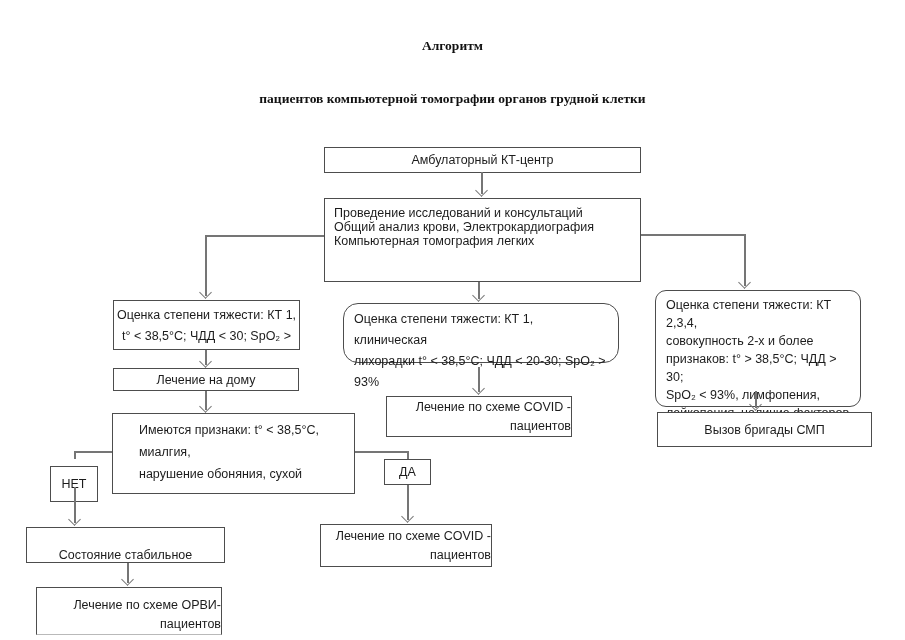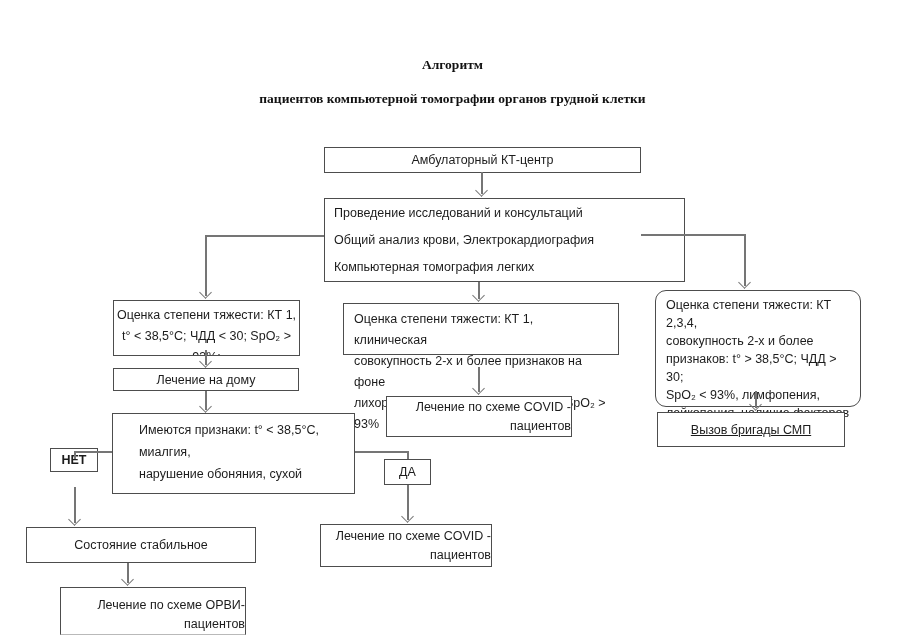--- a/index.html
+++ b/index.html
@@ -1,20 +1,20 @@
 <!DOCTYPE html>
 <html style="--border: #4d4d4d; --line: #757575; --text: #1c1c1c; --background: #ffffff;"><head>
 <meta charset="utf-8">
 <style>
   html,body{margin:0;padding:0;background:#ffffff;}
   .page{position:relative;width:905px;height:640px;background:#ffffff;overflow:hidden;
         font-family:"Liberation Sans", sans-serif;color:var(--text,#1c1c1c);}
   .title{position:absolute;left:0;width:905px;text-align:center;
          font-family:"Liberation Serif", serif;font-weight:bold;color:#111;}
-  .t1{top:38px;font-size:13.5px;margin-top:19px;}
+  .t1{top:38px;font-size:13.5px;}
   .t2{top:70px;font-size:13.5px;}
   .t3{top:91px;font-size:13.5px;}
   .nb{position:absolute;border:1.4px solid var(--border,#4d4d4d);background:#fff;
       font-size:12.5px;box-sizing:border-box;}
   .ctr{display:flex;flex-direction:column;align-items:center;justify-content:center;text-align:center;}
   .clip{overflow:hidden;}
   .vline{position:absolute;width:1.5px;background:var(--line,#777);}
   .hline{position:absolute;height:1.5px;background:var(--line,#777);}
   .arr{position:absolute;width:8px;height:8px;border-left:1.5px solid var(--line,#777);
        border-bottom:1.5px solid var(--line,#777);transform:rotate(-45deg);}
@@ -26,78 +26,77 @@
 
 <div class="page">
 
   <div class="title t1">Алгоритм</div>
   <div class="title t3">пациентов компьютерной томографии органов грудной клетки</div>
 
   <div class="nb ctr" style="left:324px;top:147px;width:317px;height:26px;">
     <span>Амбулаторный КТ-центр</span>
   </div>
 
-  <div class="nb" style="left:324px;top:198px;width:361px;height:84px;display:flex;flex-direction:column;justify-content:space-between;padding:7px 9px;">
+  <div class="nb" style="left:324px;top:198px;width:317px;height:84px;display:flex;flex-direction:column;padding:7px 9px;">
     <span>Проведение исследований и консультаций</span>
     <span>Общий анализ крови, Электрокардиография</span>
     <span>Компьютерная томография легких</span>
   </div>
 
-  <div class="nb clip lh21" style="left:113px;top:300px;width:187px;height:56px;text-align:center;padding-top:4px;">
+  <div class="nb clip lh21" style="left:113px;top:300px;width:187px;height:50px;text-align:center;padding-top:4px;">
     <div>Оценка степени тяжести: КТ 1,</div>
     <div>t° &lt; 38,5°C; ЧДД &lt; 30; SpO₂ &gt;</div>
     <div>93%;</div>
   </div>
 
   <div class="nb ctr" style="left:113px;top:368px;width:186px;height:23px;">
     <span>Лечение на дому</span>
   </div>
 
   <div class="nb clip" style="left:112px;top:413px;width:243px;height:81px;padding:5px 26px;line-height:22px;">
     <div>Имеются признаки: t° &lt; 38,5°C, миалгия,</div>
     <div>нарушение обоняния, сухой кашель,</div>
     <div>затруднение дыхания</div>
 
   </div>
 
-  <div class="nb ctr" style="left:50px;top:448px;width:48px;height:24px;font-weight:bold;">
+  <div class="nb ctr" style="left:50px;top:466px;width:48px;height:36px;">
     <span>НЕТ</span>
   </div>
   <div class="nb ctr" style="left:384px;top:459px;width:47px;height:26px;">
     <span>ДА</span>
   </div>
 
-  <div class="nb lh21" style="left:343px;top:303px;width:276px;height:52px;padding:5px 10px;">
+  <div class="nb lh21" style="left:343px;top:303px;width:276px;height:60px;padding:5px 10px;border-radius:15px;">
     <div>Оценка степени тяжести: КТ 1, клиническая</div>
-    <div>совокупность 2-х и более признаков на фоне</div>
     <div>лихорадки t° &lt; 38,5°C; ЧДД &lt; 20-30; SpO₂ &gt; 93%</div>
   </div>
 
   <div class="nb ctr lh19" style="left:386px;top:396px;width:186px;height:41px;">
     <div>Лечение по схеме COVID -</div>
     <div>пациентов</div>
   </div>
 
   <div class="nb" style="left:655px;top:290px;width:206px;height:117px;padding:5px 10px;line-height:18px;border-radius:11px;">
     <div>Оценка степени тяжести: КТ 2,3,4,</div>
     <div>совокупность 2-х и более</div>
     <div>признаков: t° &gt; 38,5°C; ЧДД &gt; 30;</div>
     <div>SpO₂ &lt; 93%, лимфопения,</div>
     <div>лейкопения, наличие факторов</div>
   </div>
 
-  <div class="nb ctr" style="left:657px;top:412px;width:188px;height:35px;text-decoration:underline;">
+  <div class="nb ctr" style="left:657px;top:412px;width:215px;height:35px;">
     <span>Вызов бригады СМП</span>
   </div>
 
-  <div class="nb ctr" style="left:26px;top:527px;width:230px;height:36px;">
+  <div class="nb ctr" style="left:26px;top:527px;width:199px;height:36px;justify-content:flex-end;">
     <span>Состояние стабильное</span>
   </div>
 
-  <div class="nb ctr lh19" style="left:36px;top:587px;width:186px;height:48px;border-bottom-color:#b9b9b9;justify-content:flex-start;padding-top:8px;margin-left:24px;">
+  <div class="nb ctr lh19" style="left:36px;top:587px;width:186px;height:48px;border-bottom-color:#b9b9b9;justify-content:flex-start;padding-top:8px;">
     <div>Лечение по схеме ОРВИ-</div>
     <div>пациентов</div>
   </div>
 
   <div class="nb ctr lh19" style="left:320px;top:524px;width:172px;height:43px;">
     <div>Лечение по схеме COVID -</div>
     <div>пациентов</div>
   </div>
 
   <div class="vline" style="left:481px;top:172px;height:22px;"></div>

